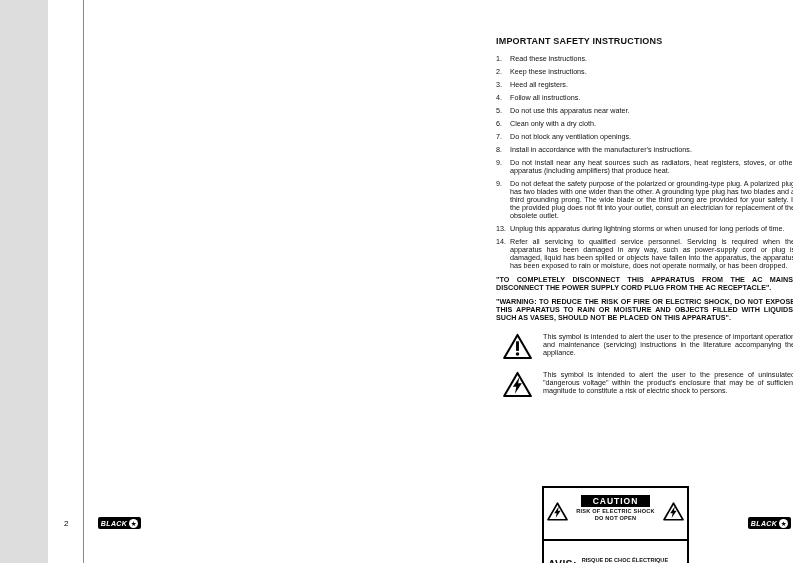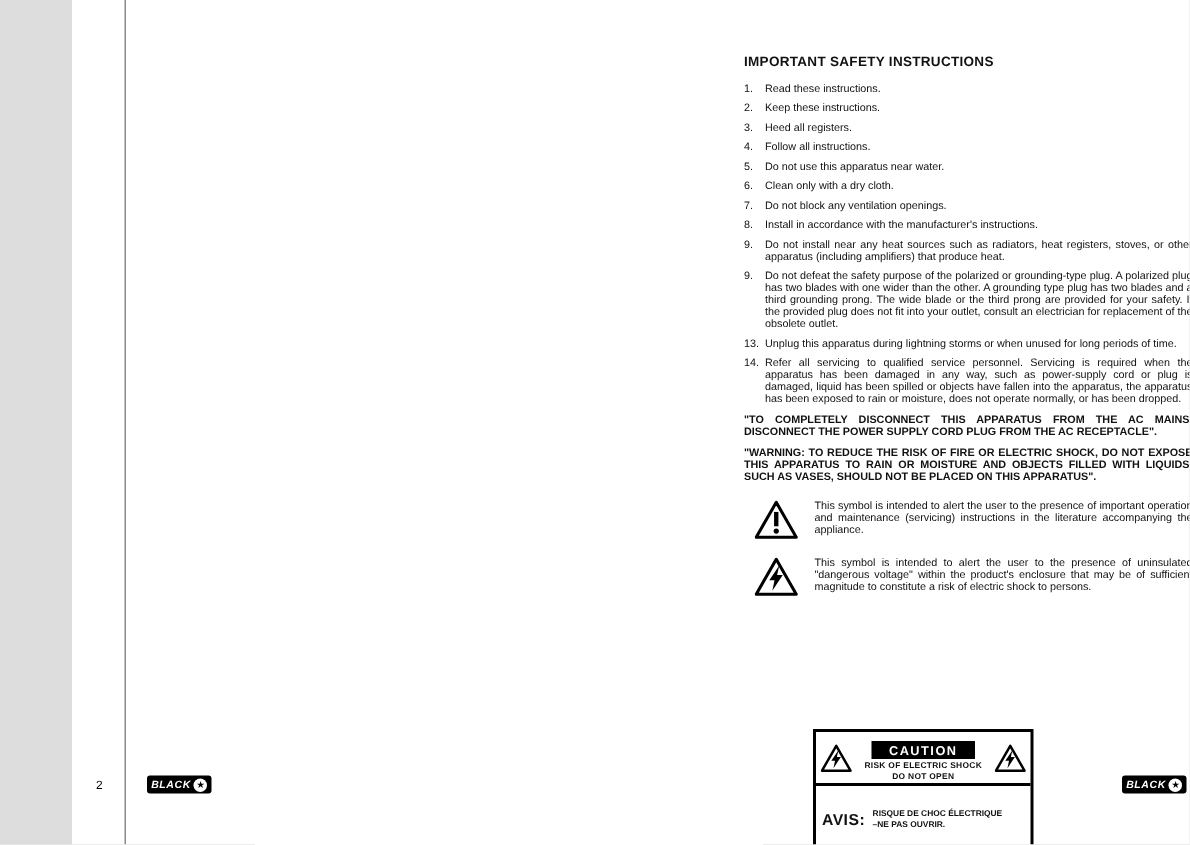--- a/index.html
+++ b/index.html
@@ -28,21 +28,21 @@
 
   .symbol-row { display:flex; align-items:flex-start; margin-top:11px; }
   .tri-wrap { flex:none; margin-left:7px; margin-right:11px; }
   .sym-text { flex:1; font-size:7.2px; line-height:8px; text-align:justify; }
 
   
   .caution-box {
     position:absolute; left:494px; top:486px; width:147px;
     border:2px solid #000; background:#fff;
   }
-  .caution-top { display:flex; align-items:center; padding:2px 3px 1px 3px;border-radius:11px; }
+  .caution-top { display:flex; align-items:flex-end; padding:2px 3px 18px 3px;border-radius:11px; }
   .c-tri { flex:none; }
   .caution-center { flex:1; text-align:center; padding:0 2px; }
   .caution-banner {
     display:inline-block; background:#000; color:#fff; font-weight:bold;
     font-size:8.5px; line-height:10px; padding:1px 12px; letter-spacing:1px;
   }
   .caution-line { font-size:5.6px; line-height:6.5px; font-weight:bold; letter-spacing:.2px; }
   .caution-bottom { border-top:2px solid #000; display:flex; align-items:center; padding:16px 4px; }
   .avis { font-size:10.5px; font-weight:bold; margin-right:5px; letter-spacing:.3px; }
   .avis-text { font-size:5.6px; line-height:6.5px; font-weight:bold; }

